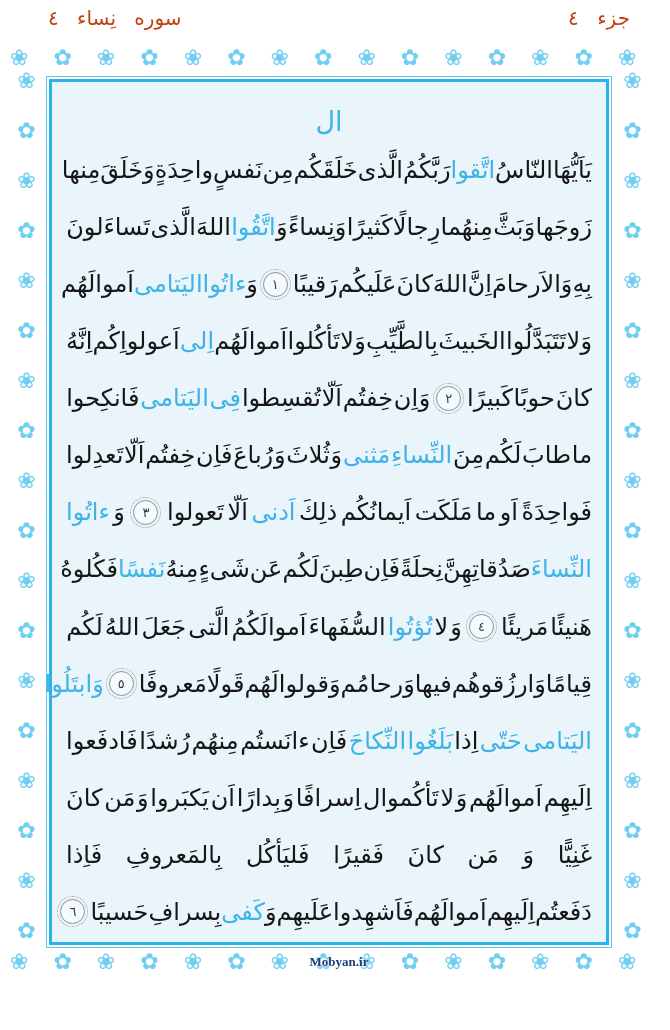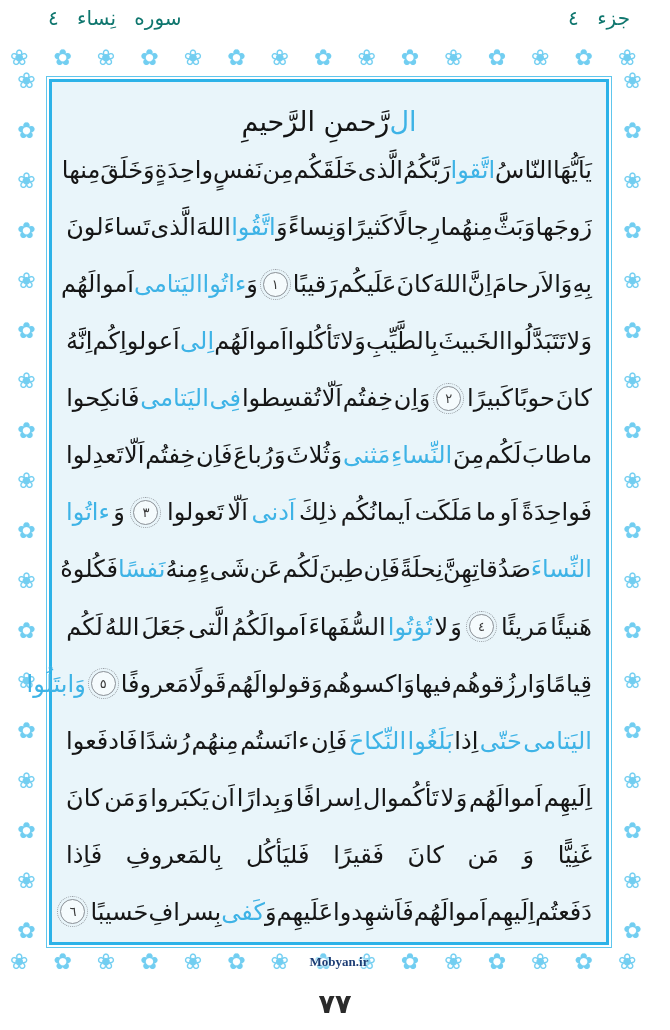--- a/index.html
+++ b/index.html
@@ -1,21 +1,21 @@
 <!DOCTYPE html>
 <html lang="ar" dir="ltr" style="--orn: #72cef1; --frame: #2cb2e8; --pagebg: #e9f5fa; --blue: #3eb3e6; --wm: #1c3c74;"><head>
 <meta charset="utf-8">
 <style>
   * { margin:0; padding:0; box-sizing:border-box; }
   html,body { width:670px; height:1030px; background:#ffffff; overflow:hidden;
               font-family:"DejaVu Sans", sans-serif; }
   .page { position:relative; width:670px; height:1030px; background:#fff; }
 
   
-  .hdr { position:absolute; top:6px; font-size:20px; color:#0f766e;
+  .hdr { position:absolute; top:6px; font-size:20px; color:#c2410c;
          direction:rtl; word-spacing:12px; font-family:"DejaVu Sans",sans-serif; }
   .hdr-right { right:40px; }
   .hdr-left  { left:48px; }
 
   
   .orn { position:absolute; color:var(--orn,#72cef1); overflow:hidden;
          text-shadow:0 0 1px #c8ecfa; user-select:none; }
   .orn-h { left:10px; right:22px; height:32px; font-size:22px; letter-spacing:9px;
            line-height:32px; text-align:center; white-space:nowrap; }
   .orn-top { top:42px; }
@@ -75,21 +75,20 @@
   <div class="orn orn-h orn-top">❀ ✿ ❀ ✿ ❀ ✿ ❀ ✿ ❀ ✿ ❀ ✿ ❀ ✿ ❀ ✿ ❀ ✿ ❀ ✿ ❀ ✿ ❀ ✿ ❀ ✿ ❀ ✿ ❀ ✿ ❀ ✿ ❀ ✿ ❀ ✿ ❀ ✿ ❀ ✿</div>
   <div class="orn orn-h orn-bottom">❀ ✿ ❀ ✿ ❀ ✿ ❀ ✿ ❀ ✿ ❀ ✿ ❀ ✿ ❀ ✿ ❀ ✿ ❀ ✿ ❀ ✿ ❀ ✿ ❀ ✿ ❀ ✿ ❀ ✿ ❀ ✿ ❀ ✿ ❀ ✿ ❀ ✿ ❀ ✿</div>
   <div class="orn orn-v orn-left">❀ ✿ ❀ ✿ ❀ ✿ ❀ ✿ ❀ ✿ ❀ ✿ ❀ ✿ ❀ ✿ ❀ ✿ ❀ ✿ ❀ ✿ ❀ ✿ ❀ ✿ ❀ ✿ ❀ ✿ ❀ ✿ ❀ ✿ ❀ ✿ ❀ ✿ ❀ ✿ ❀ ✿ ❀ ✿ ❀ ✿ ❀ ✿ ❀ ✿</div>
   <div class="orn orn-v orn-right">❀ ✿ ❀ ✿ ❀ ✿ ❀ ✿ ❀ ✿ ❀ ✿ ❀ ✿ ❀ ✿ ❀ ✿ ❀ ✿ ❀ ✿ ❀ ✿ ❀ ✿ ❀ ✿ ❀ ✿ ❀ ✿ ❀ ✿ ❀ ✿ ❀ ✿ ❀ ✿ ❀ ✿ ❀ ✿ ❀ ✿ ❀ ✿ ❀ ✿</div>
 
   <div class="frame">
     <div class="frame-inner">
       <div class="content">
         <div class="bismillah">
             <span class="blue">ال</span>
-            <span class="">رَّحمنِ الرَّحيمِ</span>
           </div>
         <div class="qlines">
             <div class="qline">
               <span class="w">يَاَيُّهَا</span>
               <span class="w">النّاسُ</span>
               <span class="w blue">اتَّقوا</span>
               <span class="w">رَبَّكُمُ</span>
               <span class="w">الَّذى</span>
               <span class="w">خَلَقَكُم</span>
               <span class="w">مِن</span>
@@ -221,21 +220,21 @@
               <span class="w">جَعَلَ</span>
               <span class="w">اللهُ</span>
               <span class="w">لَكُم</span>
             </div>
             <div class="qline">
               <span class="w">قِيامًا</span>
               <span class="w">وَ</span>
               <span class="w">ارزُقوهُم</span>
               <span class="w">فيها</span>
               <span class="w">وَ</span>
-              <span class="w">اكسوهُم</span>
+              <span class="w">رحامُم</span>
               <span class="w">وَ</span>
               <span class="w">قولوا</span>
               <span class="w">لَهُم</span>
               <span class="w">قَولًا</span>
               <span class="w">مَعروفًا</span>
               <span class="medallion">
                 <span class="vnum">٥</span>
               </span>
               <span class="w blue">وَ</span>
               <span class="w blue">ابتَلُوا</span>
@@ -290,15 +289,14 @@
               <span class="medallion">
                 <span class="vnum">٦</span>
               </span>
             </div>
           </div>
       </div>
     </div>
   </div>
 
   <div class="watermark">Mobyan.ir</div>
-  <div class="pagenum">٧٧</div>
 
 </div>
 
 </body></html>

